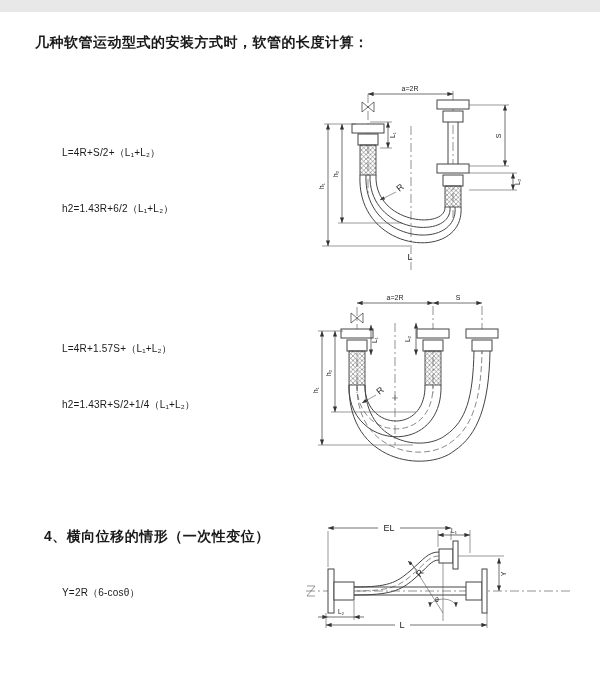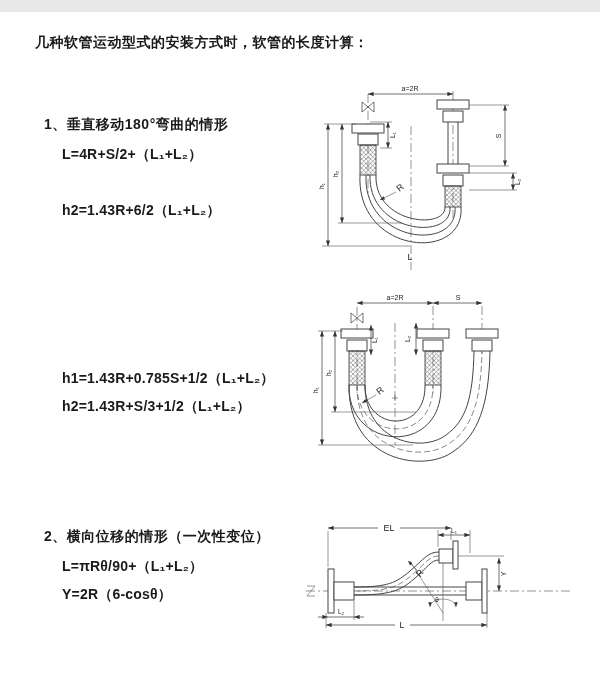--- a/index.html
+++ b/index.html
@@ -3,21 +3,21 @@
 <meta charset="utf-8">
 <style>
   html,body{margin:0;padding:0;background:#e8e8e8;}
   .page{
     position:relative;width:600px;height:675px;background:#ffffff;
     font-family:"Liberation Sans","DejaVu Sans",sans-serif;
     color:#1a1a1a;overflow:hidden;margin:12px auto;text-align:right;
   }
   .title{position:absolute;left:35px;top:22px;font-size:14px;font-weight:bold;letter-spacing:.5px;}
   .heading{position:absolute;font-size:14px;font-weight:bold;letter-spacing:.5px;}
-  .formula{position:absolute;font-size:14px;font-weight:bold;letter-spacing:.2px;white-space:pre;}
+  .formula{position:absolute;font-size:10px;font-weight:normal;letter-spacing:.2px;white-space:pre;}
   .diagram{position:absolute;}
   svg text{font-family:"Liberation Sans","DejaVu Sans",sans-serif;fill:#222;}
   
   .hw{fill:none;stroke:#444;stroke-width:1;}
   .hwd{fill:none;stroke:#555;stroke-width:.7;stroke-dasharray:6 3;}
   .cl{fill:none;stroke:#666;stroke-width:.7;stroke-dasharray:9 3 2 3;}
   .fit{fill:#fff;stroke:#444;stroke-width:1;}
   .braid{stroke:#444;stroke-width:.9;fill:url(#hatch);}
   .dim{fill:none;stroke:#333;stroke-width:.7;}
   .ext{fill:none;stroke:#555;stroke-width:.6;}
@@ -37,21 +37,20 @@
         <path d="M0,0 L8,3 L0,6 Z" fill="#333"></path>
       </marker>
       <pattern id="hatch" width="4.5" height="4.5" patternUnits="userSpaceOnUse">
         <path d="M0,4.5 L4.5,0 M0,0 L4.5,4.5" stroke="#555" stroke-width="0.5"></path>
       </pattern>
     </defs>
   </svg>
 
   <div class="title">几种软管运动型式的安装方式时，软管的长度计算：</div>
 
-  <div class="heading" style="left:44px;top:104px">1、垂直移动180°弯曲的情形</div>
   <div class="formula" style="left:62px;top:134px">L=4R+S/2+（L₁+L₂）</div>
   <div class="formula" style="left:62px;top:190px">h2=1.43R+6/2（L₁+L₂）</div>
 
   <svg class="diagram" style="left:312px;top:66px" width="285" height="196" viewBox="0 0 285 196">
 
     <line class="cl" x1="99" y1="48" x2="99" y2="192"></line>
     <line class="cl" x1="56" y1="16" x2="56" y2="118"></line>
     <line class="cl" x1="141" y1="13" x2="141" y2="140"></line>
 
     <g>
@@ -117,22 +116,22 @@
     </g>
 
     <g>
       <line class="thin" x1="84" y1="114" x2="68" y2="122" marker-end="url(#arr)"></line>
       <text class="lbl-b" transform="rotate(-40 90 112)" x="90" y="112" text-anchor="middle">R</text>
     </g>
 
     <text class="lbl-b" x="98" y="182" text-anchor="middle">L</text>
   </svg>
 
-  <div class="formula" style="left:62px;top:358px">h1=1.43R+0.785S+1/2（L₁+L₂）</div>
-  <div class="formula" style="left:62px;top:386px">h2=1.43R+S/3+1/2（L₁+L₂）</div>
+  <div class="formula" style="left:62px;top:330px">L=4R+1.57S+（L₁+L₂）</div>
+  <div class="formula" style="left:62px;top:386px">h2=1.43R+S/2+1/4（L₁+L₂）</div>
 
   <svg class="diagram" style="left:308px;top:281px" width="292" height="182" viewBox="0 0 292 182">
 
     <line class="cl" x1="49" y1="14" x2="49" y2="100"></line>
     <line class="cl" x1="125" y1="13" x2="125" y2="100"></line>
     <line class="cl" x1="174" y1="13" x2="174" y2="64"></line>
     <line class="cl" x1="87" y1="30" x2="87" y2="152"></line>
 
     <path class="dim" d="M43,20 L43,30 L55,20 L55,30 Z" fill="none"></path>
 
@@ -193,22 +192,21 @@
     </g>
 
     <g>
       <line class="thin" x1="68" y1="102" x2="54" y2="110" marker-end="url(#arr)"></line>
       <text class="lbl-b" transform="rotate(-40 74 100)" x="74" y="100" text-anchor="middle">R</text>
     </g>
 
     <path class="thin" d="M84,105 L90,105 M87,102 L87,108"></path>
   </svg>
 
-  <div class="heading" style="left:44px;top:516px">2、横向位移的情形（一次性变位）</div>
-  <div class="formula" style="left:62px;top:546px">L=πRθ/90+（L₁+L₂）</div>
+  <div class="heading" style="left:44px;top:516px">4、横向位移的情形（一次性变位）</div>
   <div class="formula" style="left:62px;top:574px">Y=2R（6-cosθ）</div>
 
   <svg class="diagram" style="left:298px;top:501px" width="302" height="150" viewBox="0 0 302 150">
 
     <line class="cl" x1="8" y1="78" x2="272" y2="78"></line>
     <path class="thin" d="M9,73 L17,73 L9,83 L17,83"></path>
 
     <g>
       <rect class="fit" x="30" y="56" width="6" height="44"></rect>
       <rect class="fit" x="36" y="69" width="20" height="18"></rect>

